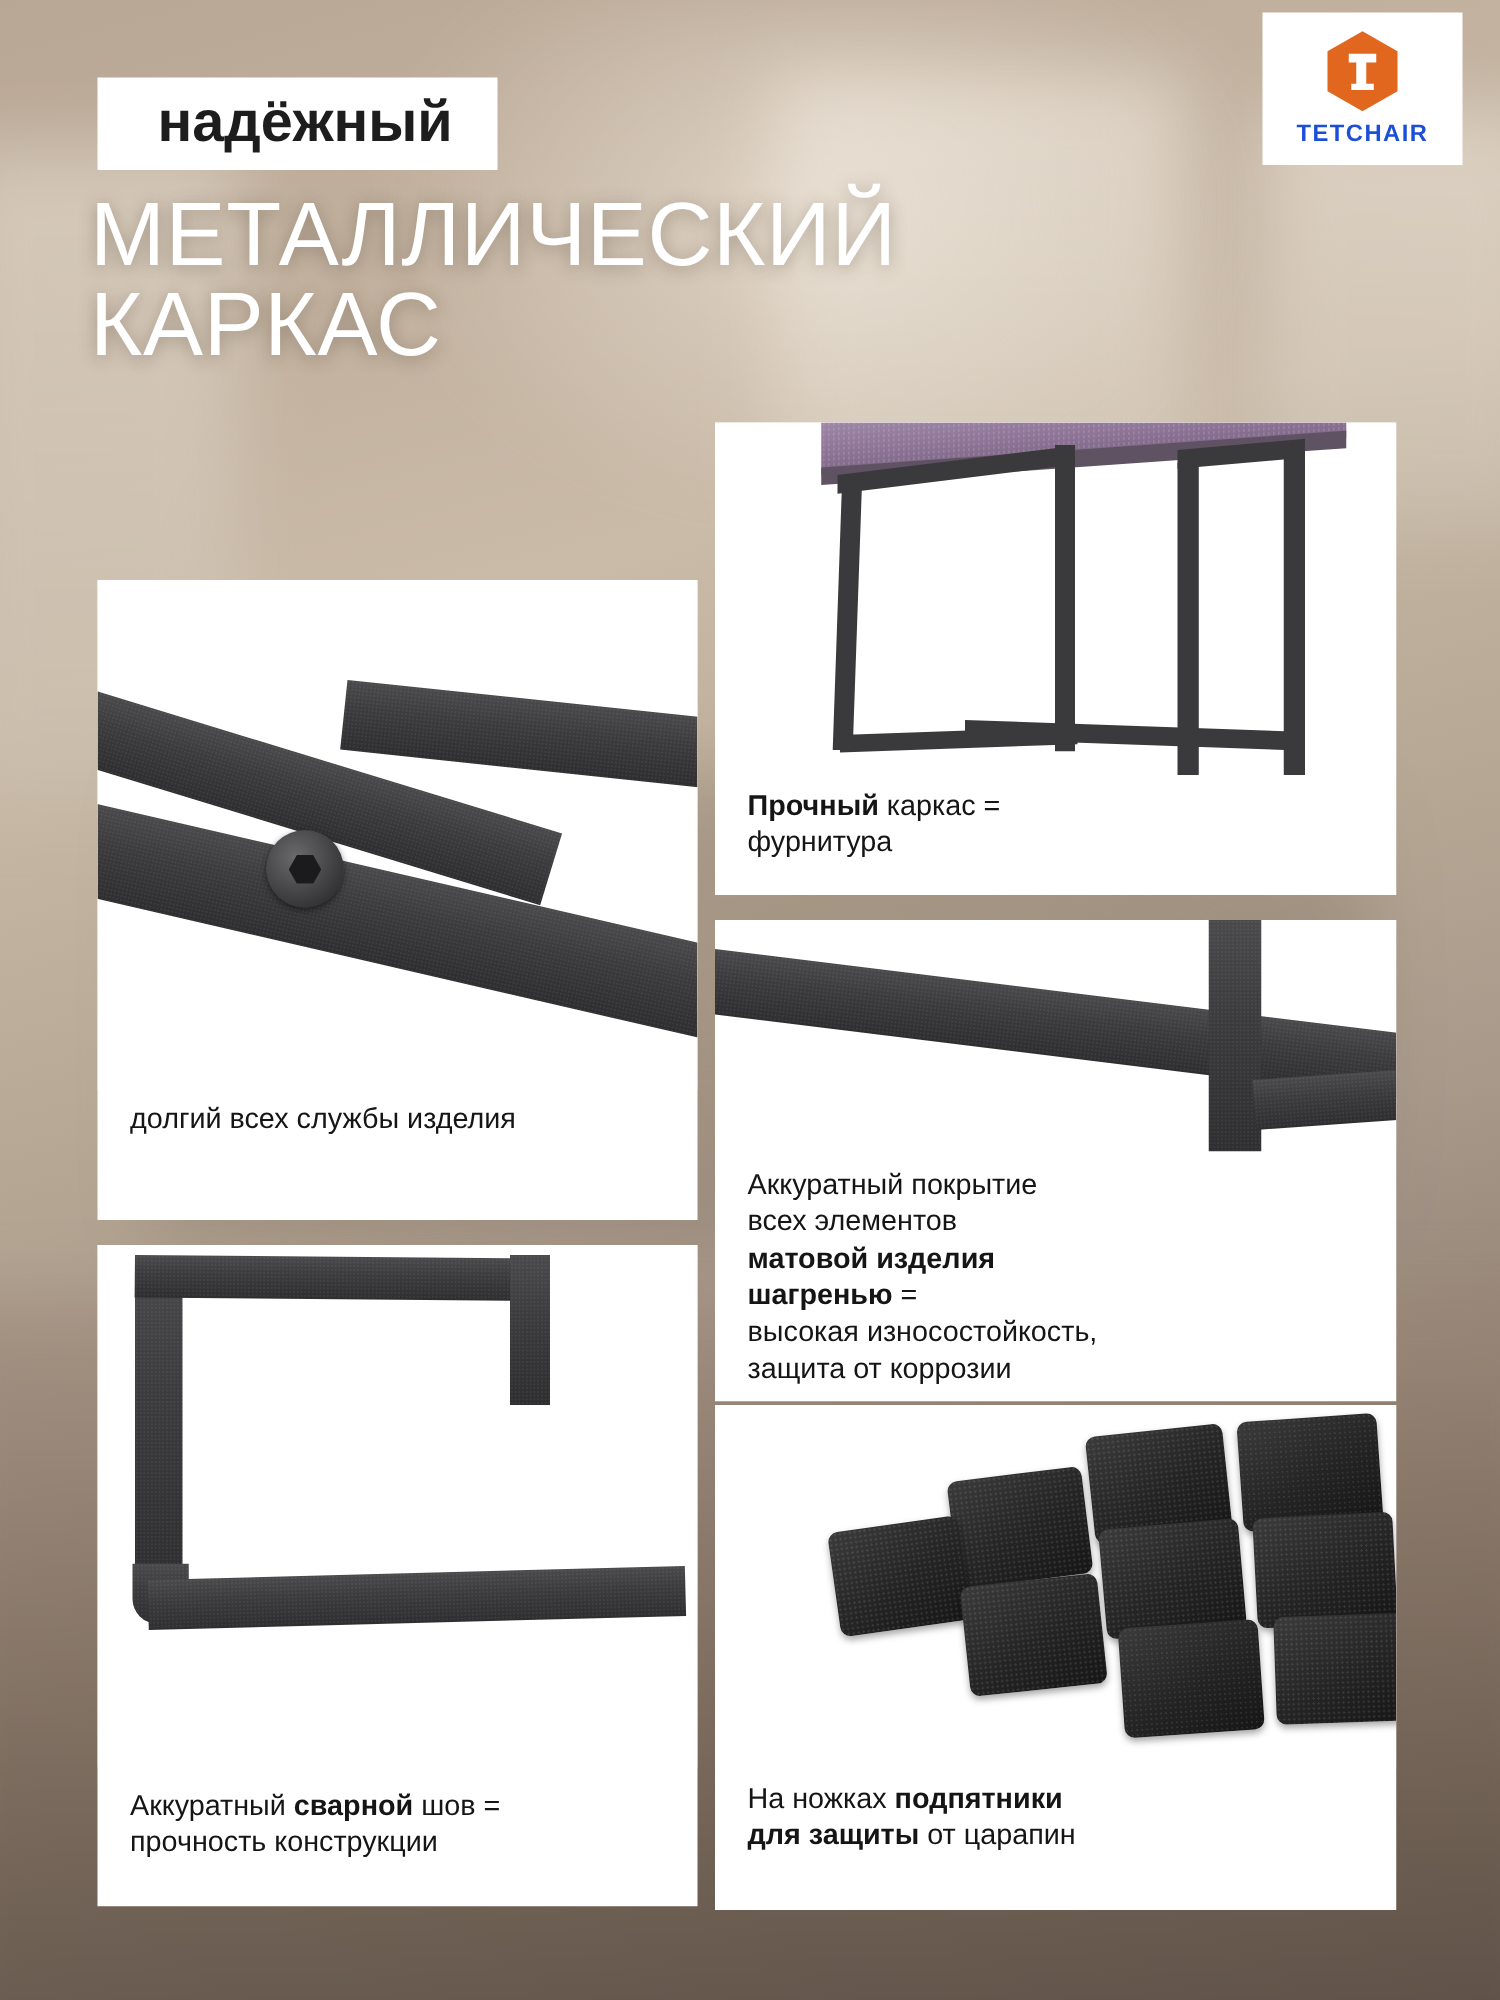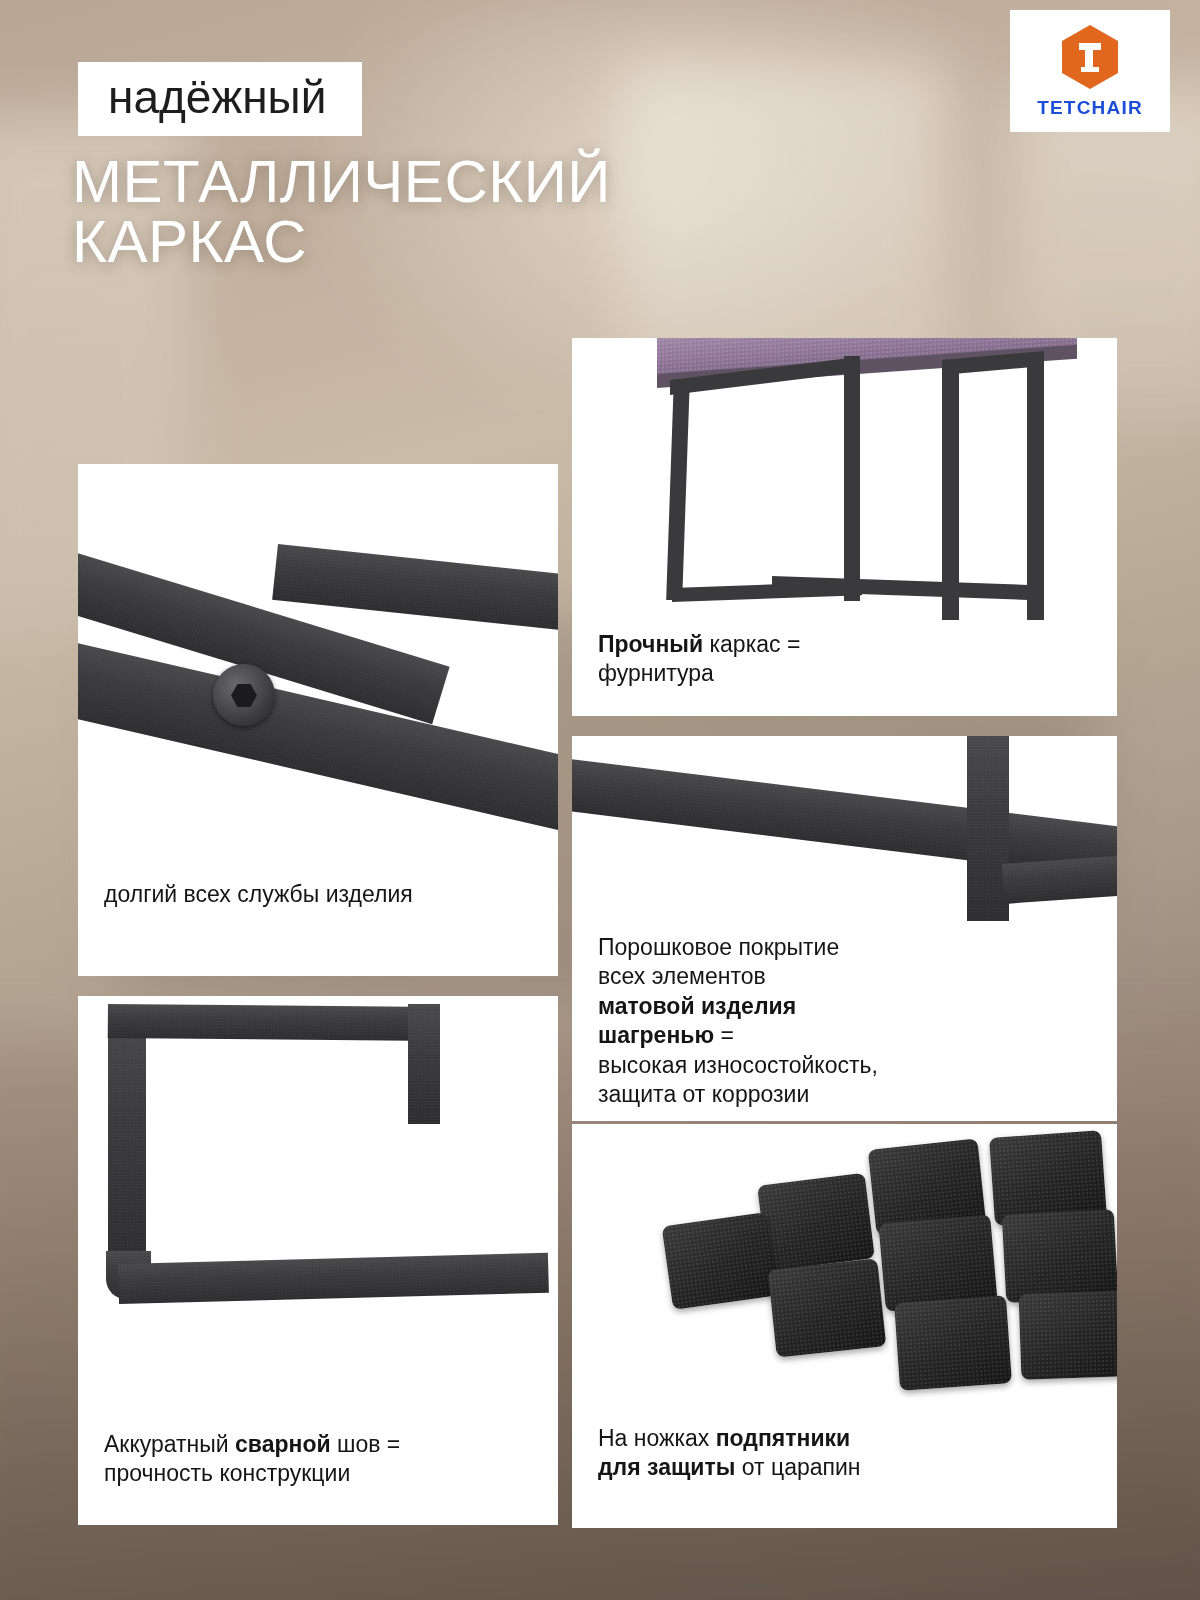--- a/index.html
+++ b/index.html
@@ -80,32 +80,32 @@
     color: #1d4ed8;
     font-family: "Liberation Sans", sans-serif;
   }
 
   
   .kicker {
     position: absolute;
     left: 78px;
     top: 62px;
     background: #ffffff;
-    padding: 12px 36px 16px 30px;
+    padding: 12px 36px 16px 48px;
     font-size: 46px;
     color: #1d1d1d;
-    font-weight: normal;
+    font-weight: bold;
     line-height: 1;
   }
   .headline {
     position: absolute;
     left: 72px;
     top: 152px;
     color: #ffffff;
-    font-size: 60px;
+    font-size: 72px;
     line-height: 1.0;
     letter-spacing: 0.5px;
     font-weight: normal;
     text-shadow: 0 2px 14px rgba(60,45,30,0.35);
   }
   .headline .l2 { display:block; }
 
   
   .card {
     position: absolute;
@@ -283,21 +283,21 @@
     </div>
   </div>
 
   <div class="card" id="card-coating">
     <div class="photo">
       <div class="bar-diag bar-noise" style="left:-10px; top:22px; width:600px; height:52px; transform:rotate(7deg); transform-origin:left top;"></div>
       <div class="bar-diag bar-noise" style="left:395px; top:0px; width:42px; height:190px;"></div>
       <div class="bar-diag bar-noise" style="left:430px; top:128px; width:140px; height:40px; transform:rotate(-4deg); transform-origin:left top;"></div>
     </div>
     <div class="caption">
-      <div>Порошковое покрытие</div>
+      <div>Аккуратный покрытие</div>
       <div>всех элементов</div>
       <div><b>матовой изделия</b></div>
       <div><b>шагренью</b><span> =</span></div>
       <div>высокая износостойкость,</div>
       <div>защита от коррозии</div>
     </div>
   </div>
 
   <div class="card" id="card-weld">
     <div class="photo">

